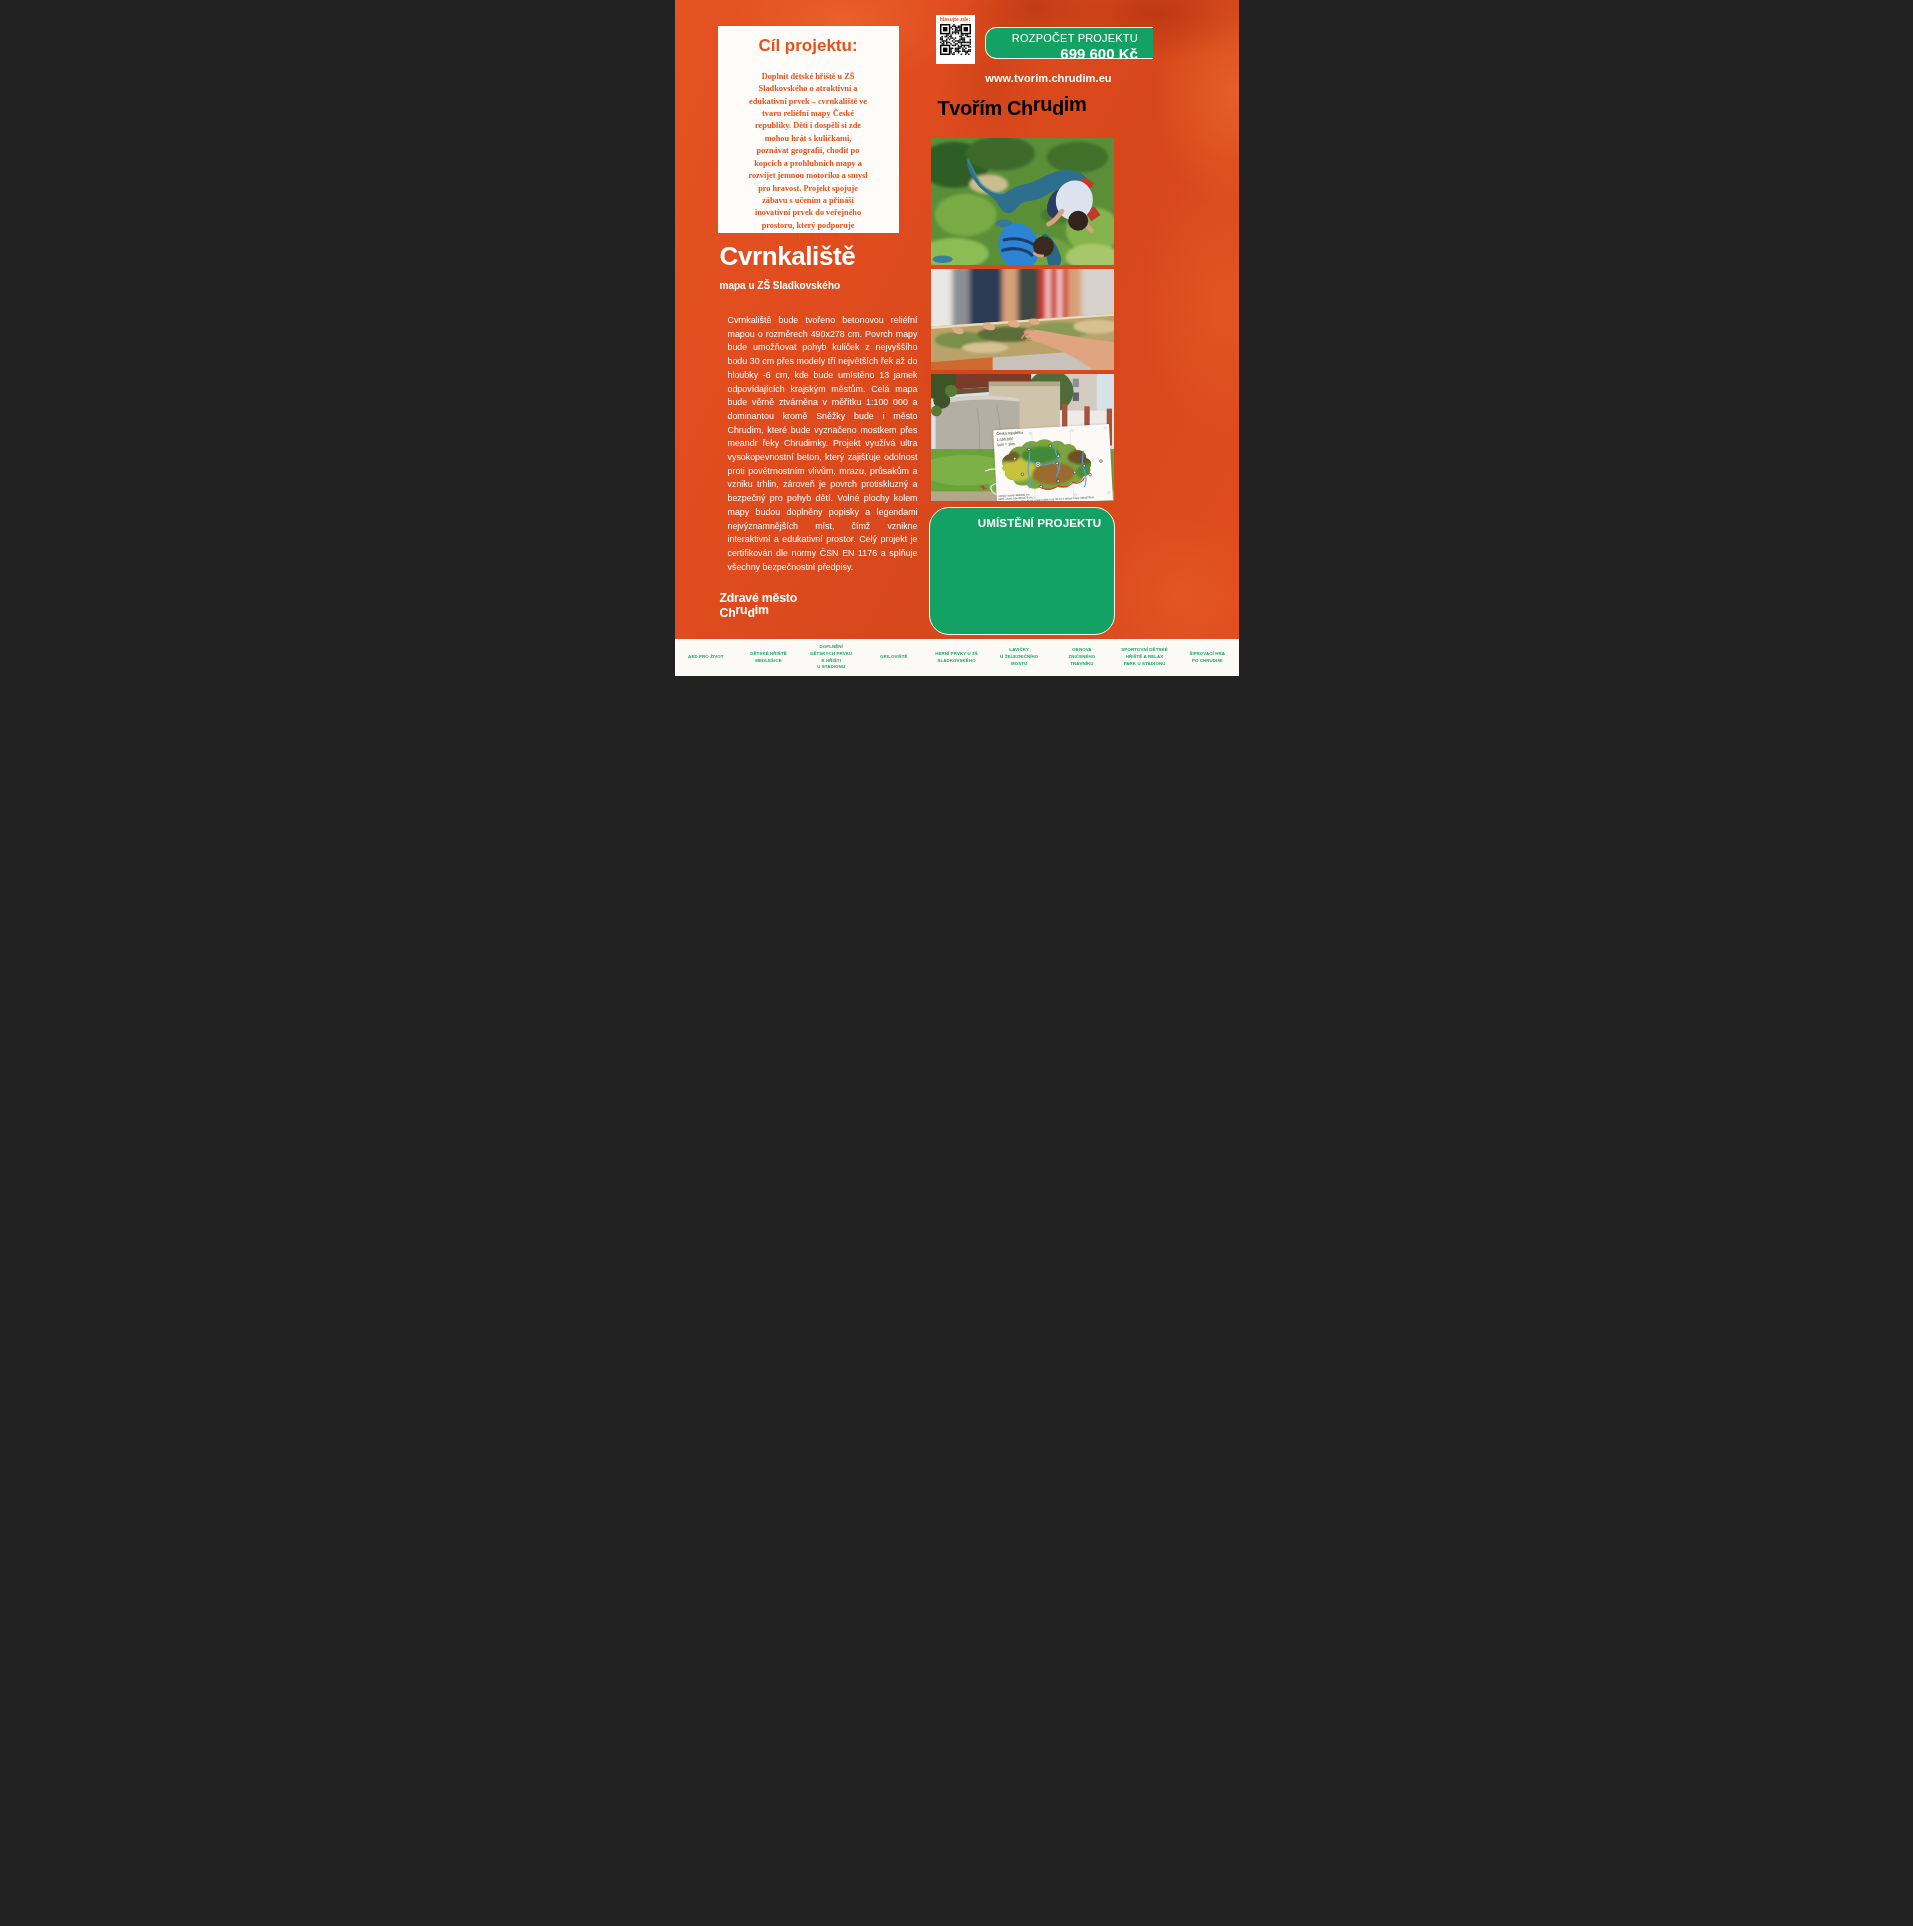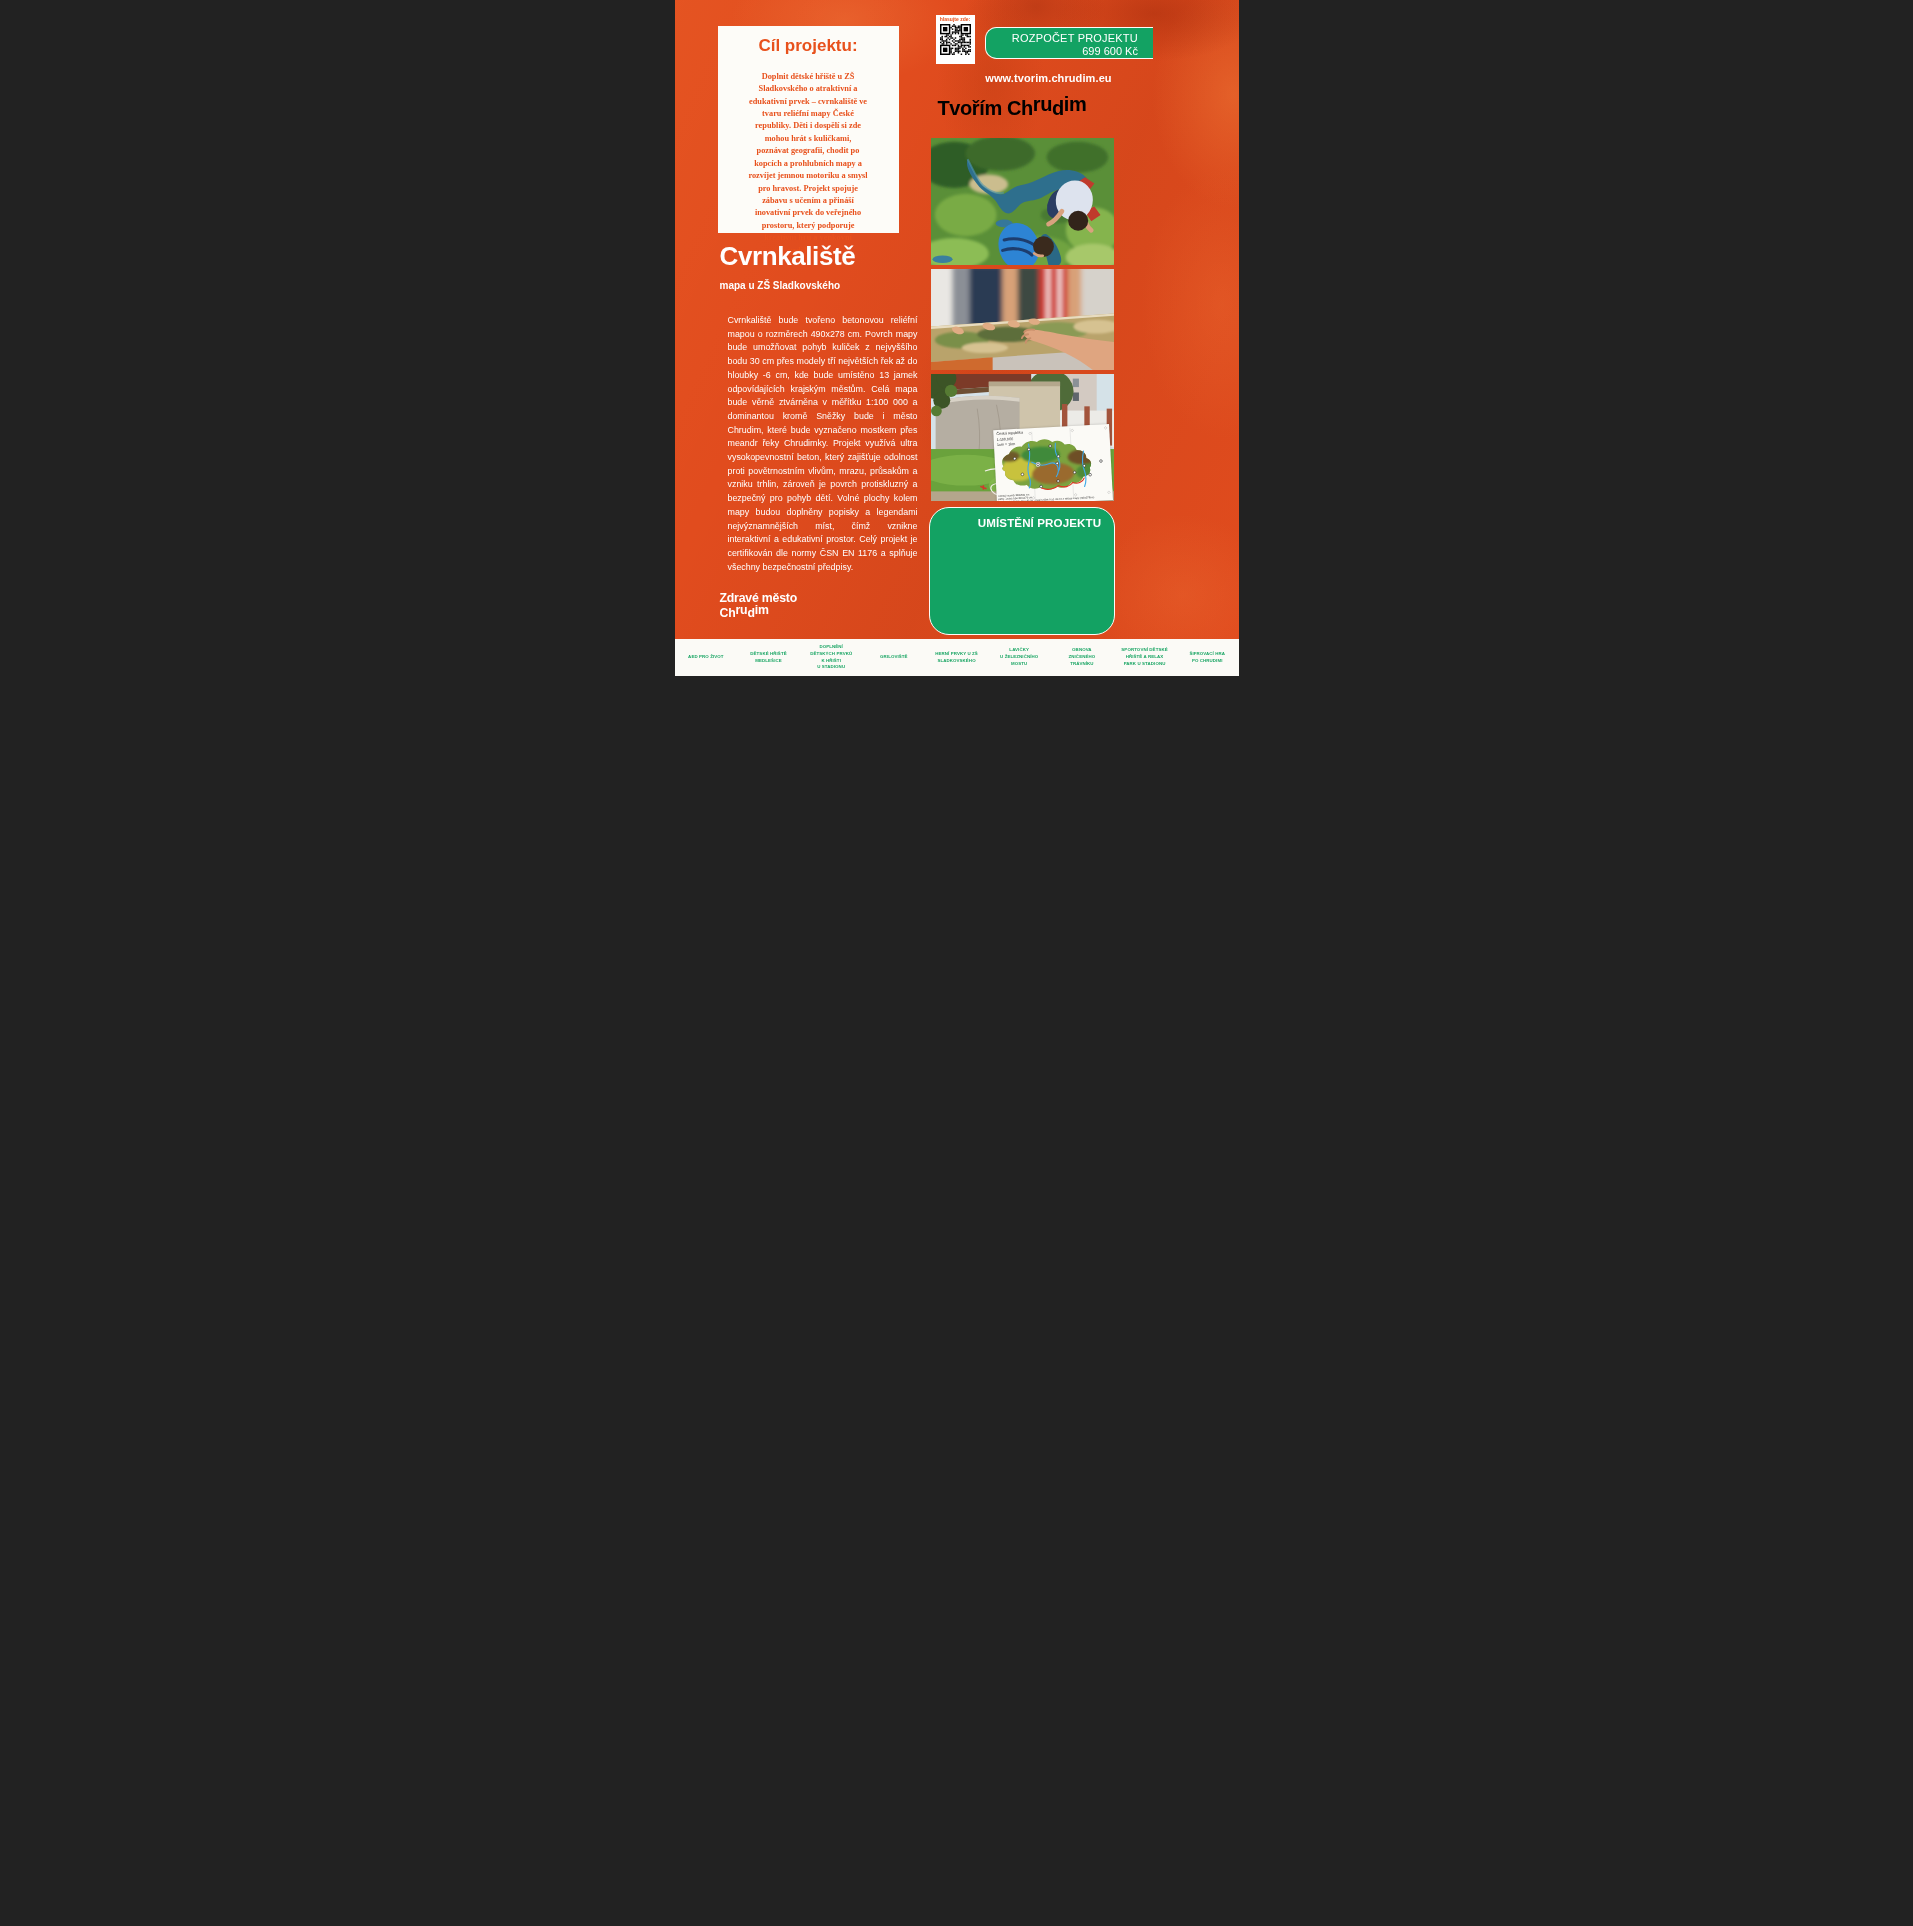--- a/index.html
+++ b/index.html
@@ -61,21 +61,21 @@
   .qr-label{font-size:5px;font-weight:bold;color:#E8511C;margin-bottom:1.2px;}
   .qr-card svg{display:block;margin:0 auto;}
   
   .budget-banner{
     position:absolute;left:310px;top:27px;width:168px;height:32px;
     background:#13A263;border:1.9px solid #FDFCF8;border-right:none;
     border-top-left-radius:11.6px;border-bottom-left-radius:11.6px;
     color:#fff;text-align:right;padding:3.9px 14.6px 0 0;
   }
   .budget-label{font-size:11px;letter-spacing:0.2px;line-height:1.2;}
-  .budget-amount{font-size:11px;font-weight:normal;line-height:1.2;margin-left:23px;}
+  .budget-amount{font-size:15px;font-weight:bold;line-height:1.2;margin-left:23px;}
   
   .website{
     position:absolute;left:308px;top:72px;width:132px;text-align:center;
     font-size:11px;font-weight:bold;color:#fff;letter-spacing:0.1px;
   }
   
   .brand-logo{
     position:absolute;left:263px;top:97px;width:178px;
     font-size:20px;font-weight:bold;color:#000000;letter-spacing:-0.4px;white-space:nowrap;
   }

